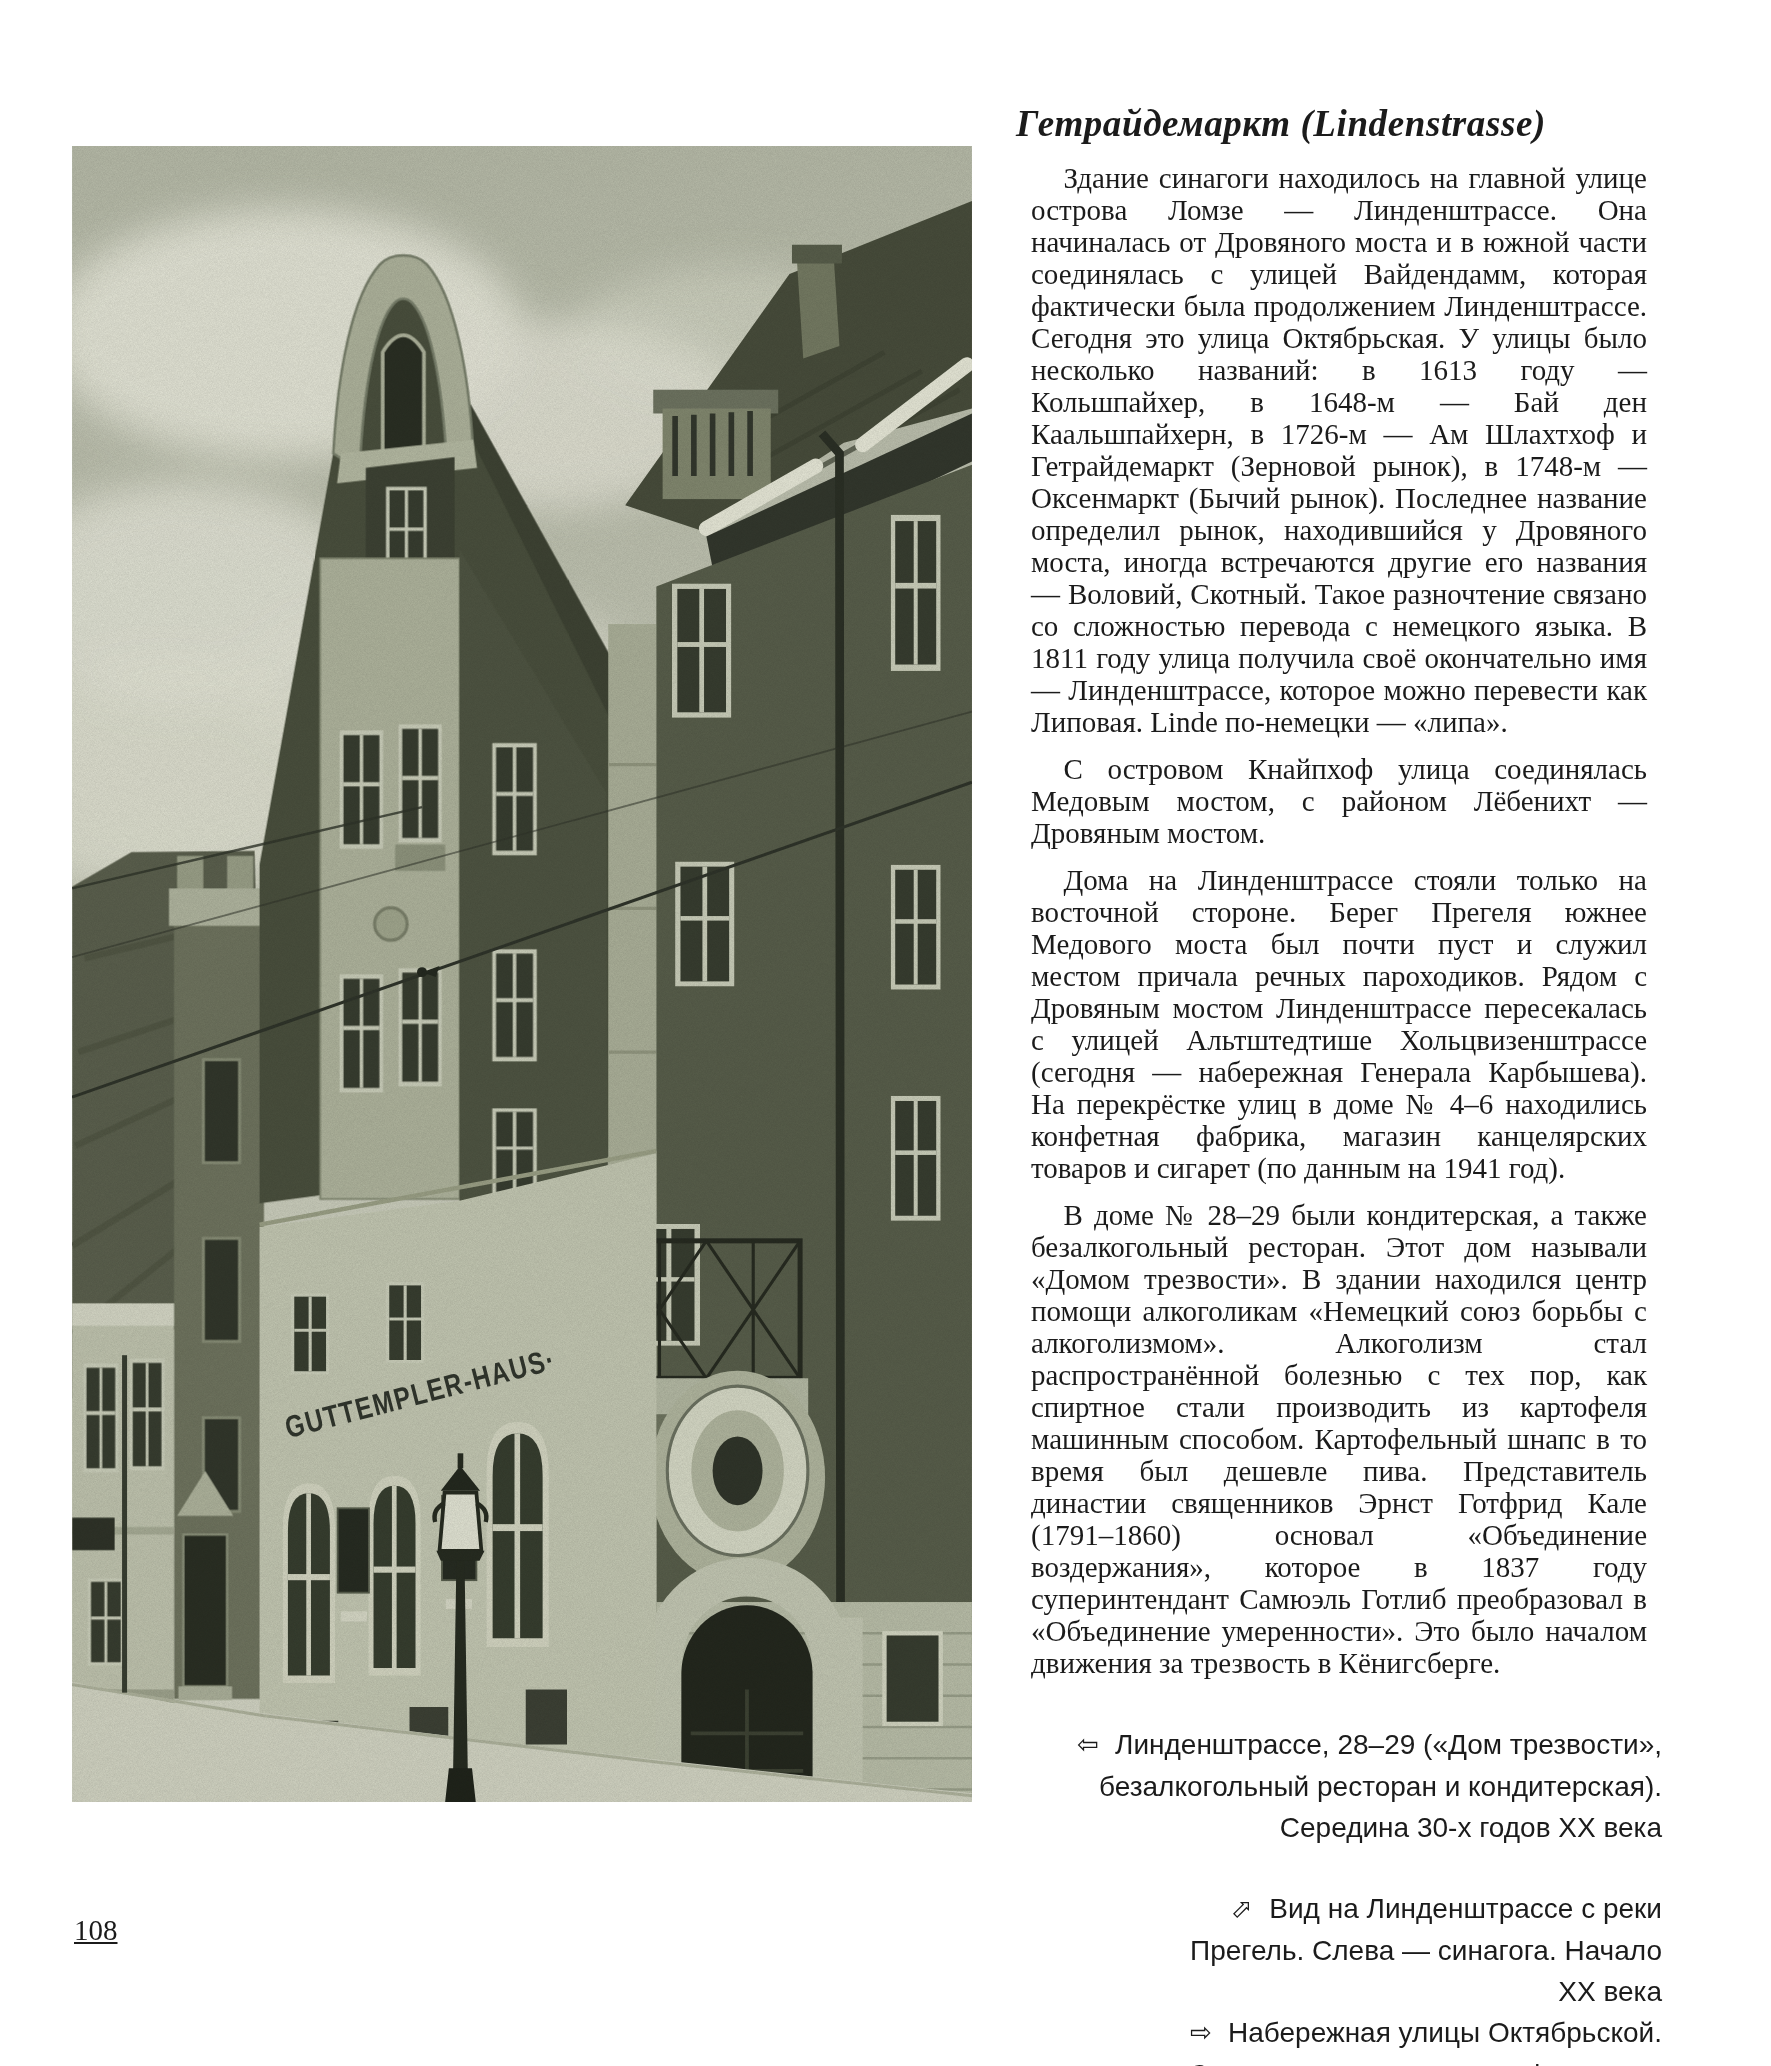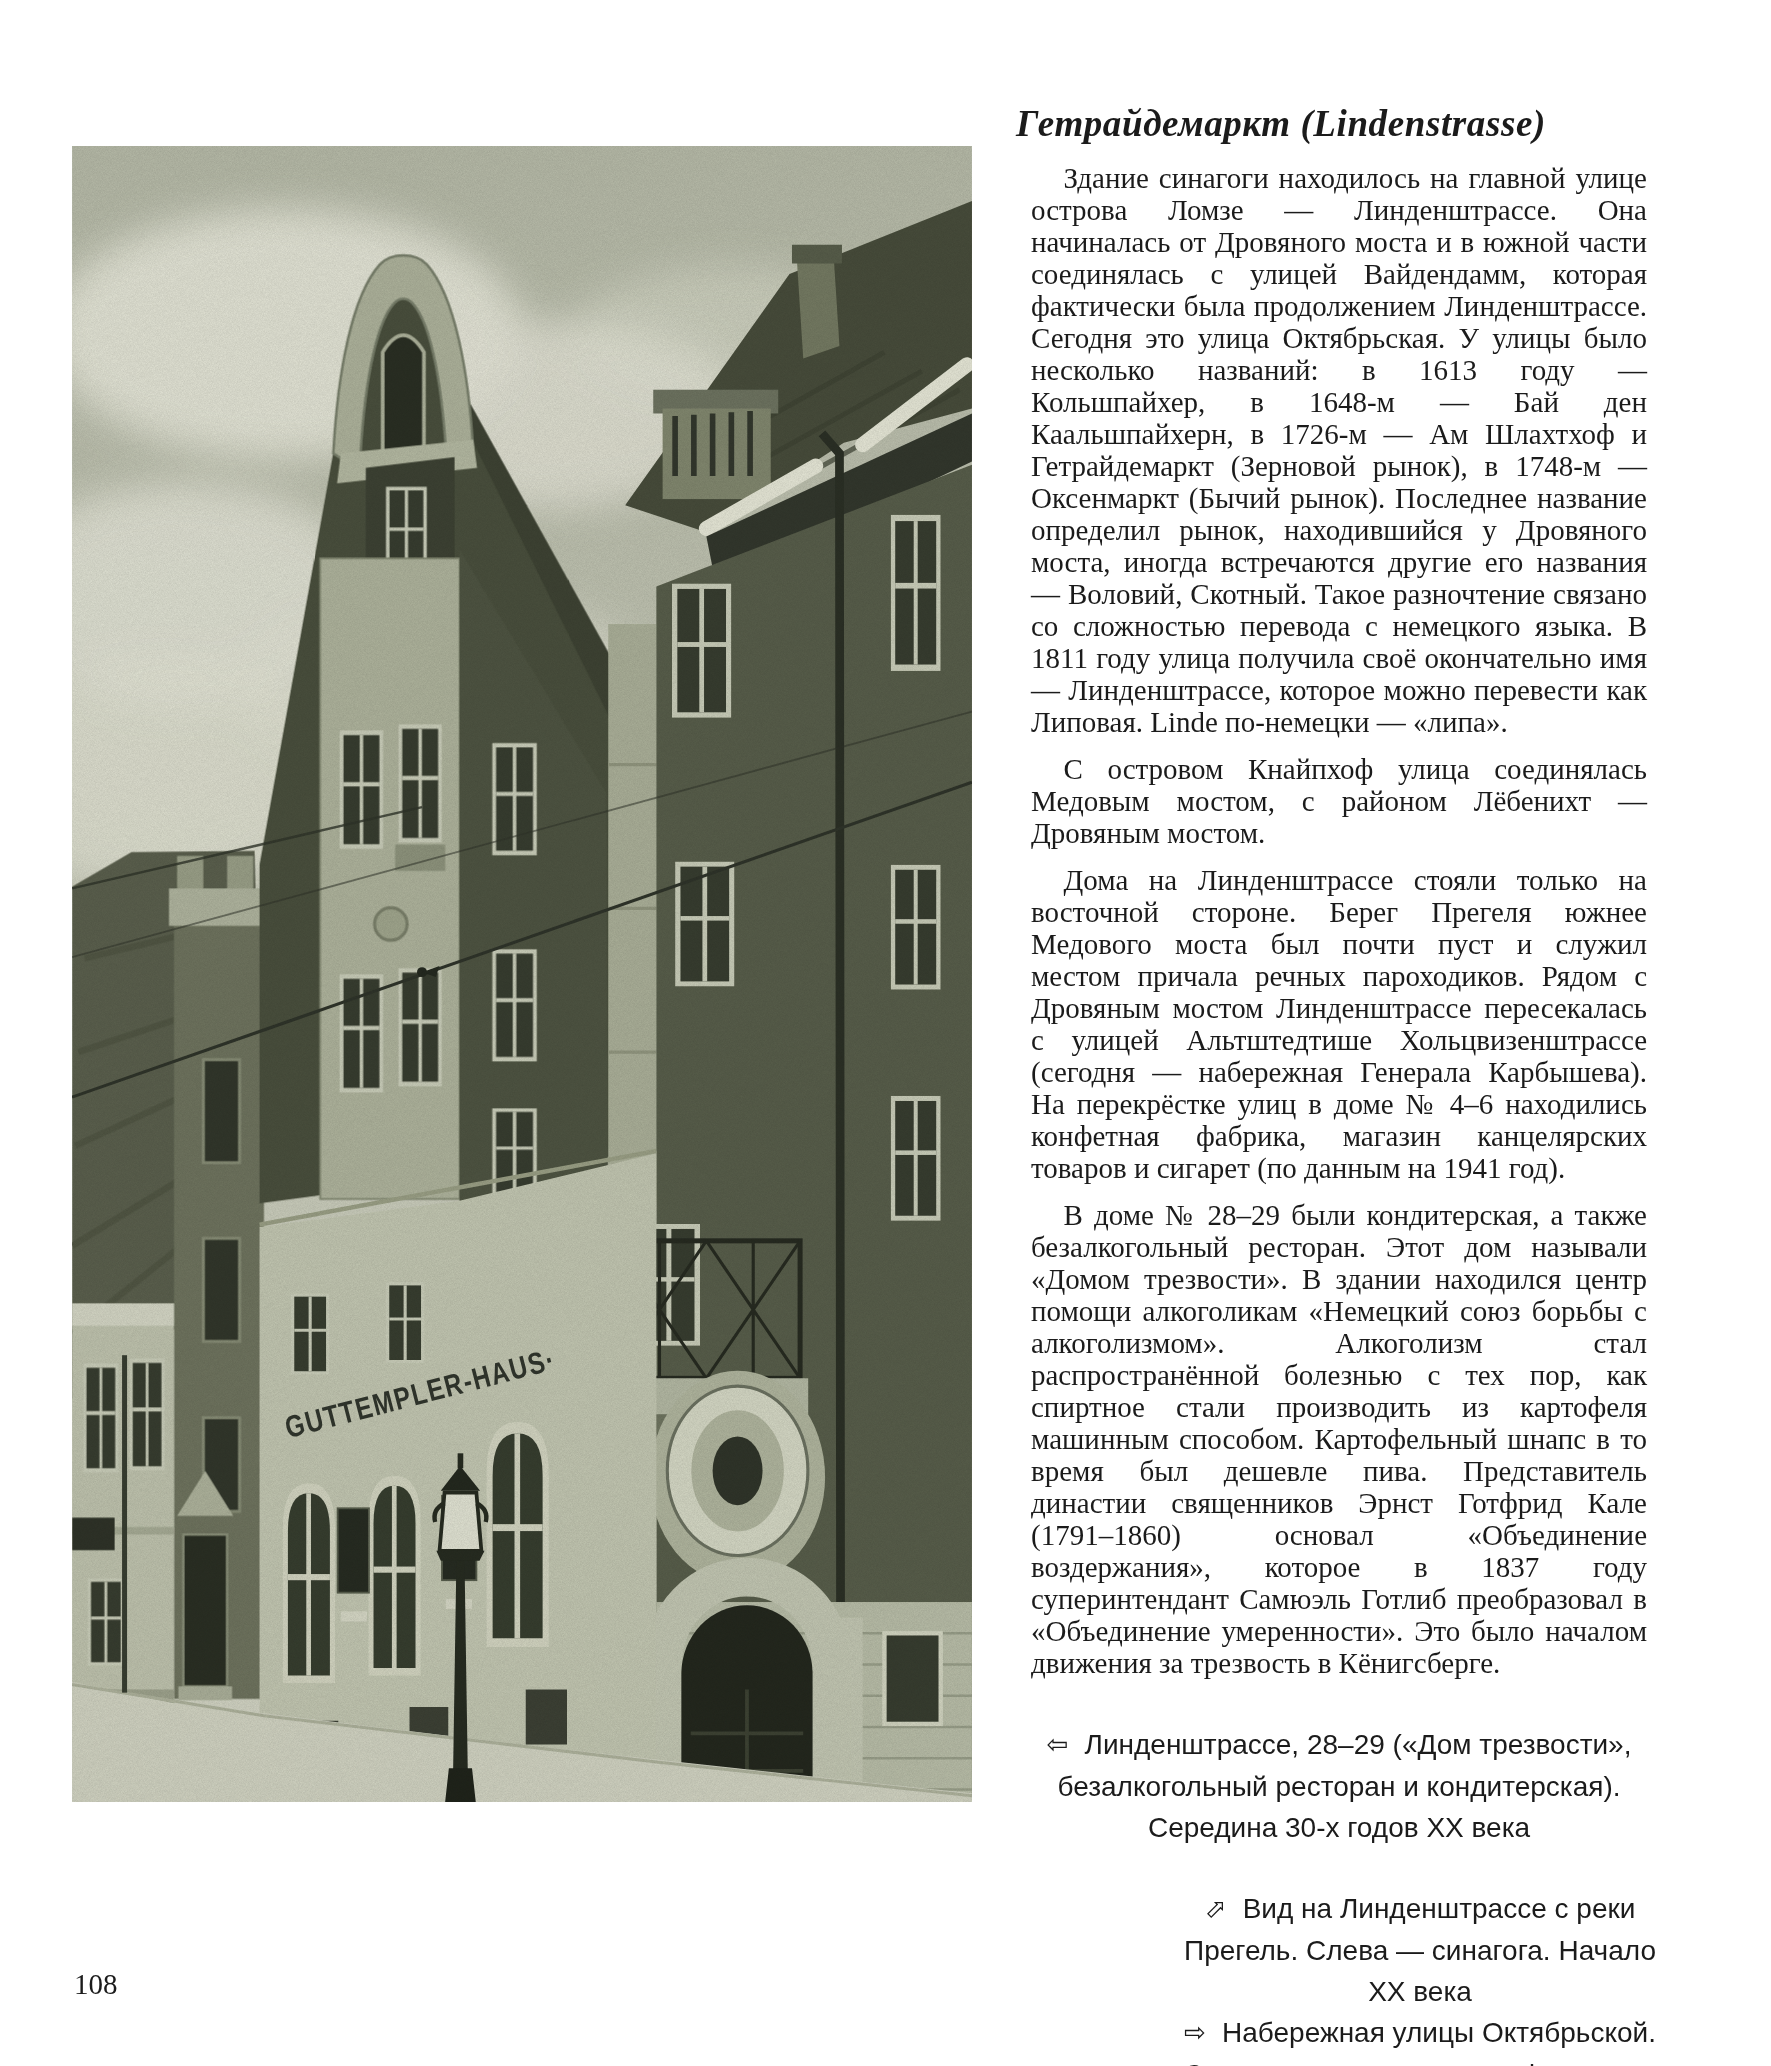--- a/index.html
+++ b/index.html
@@ -14,33 +14,33 @@
   .column{position:absolute;left:1016px;top:100px;width:646px;}
   .article-title{
     margin:0;font-style:italic;font-weight:700;
     font-size:37px;line-height:47px;letter-spacing:0.6px;
     font-family:"Liberation Serif",serif;
   }
   .article-body{margin-top:5px;font-size:29px;line-height:32px;text-align:justify;}
   .article-body p{margin:15px;text-indent:32.5px;hyphens:auto;}
   .caption{
     font-family:"Liberation Sans",sans-serif;
-    font-size:28px;line-height:41px;text-align:center;
+    font-size:28px;line-height:41px;text-align:right;
   }
   .caption-main{margin-top:45px;}
   .caption-others{margin-top:40px;margin-left:162px;width:484px;}
   .cap-item{margin:0;}
   .cap-arrow{
     display:inline-block;margin-right:16.2px;font-size:26px;
     font-family:"DejaVu Sans",sans-serif;position:relative;top:-1.2px;
   }
   .arrow-ne{transform:rotate(-45deg);transform-origin:50% 50%;}
   .page-number{
-    position:absolute;left:74px;top:1968px;
-    font-size:29px;font-family:"Liberation Serif",serif;
+    position:absolute;left:74px;top:1914px;
+    font-size:29px;font-family:"Liberation Serif",serif;text-decoration:underline;
   }
 </style>
 </head>
 <body>
 
 <div class="page">
 
   <figure class="photo">
     <svg viewBox="0 0 1440 2650" xmlns="http://www.w3.org/2000/svg">
       <defs>

